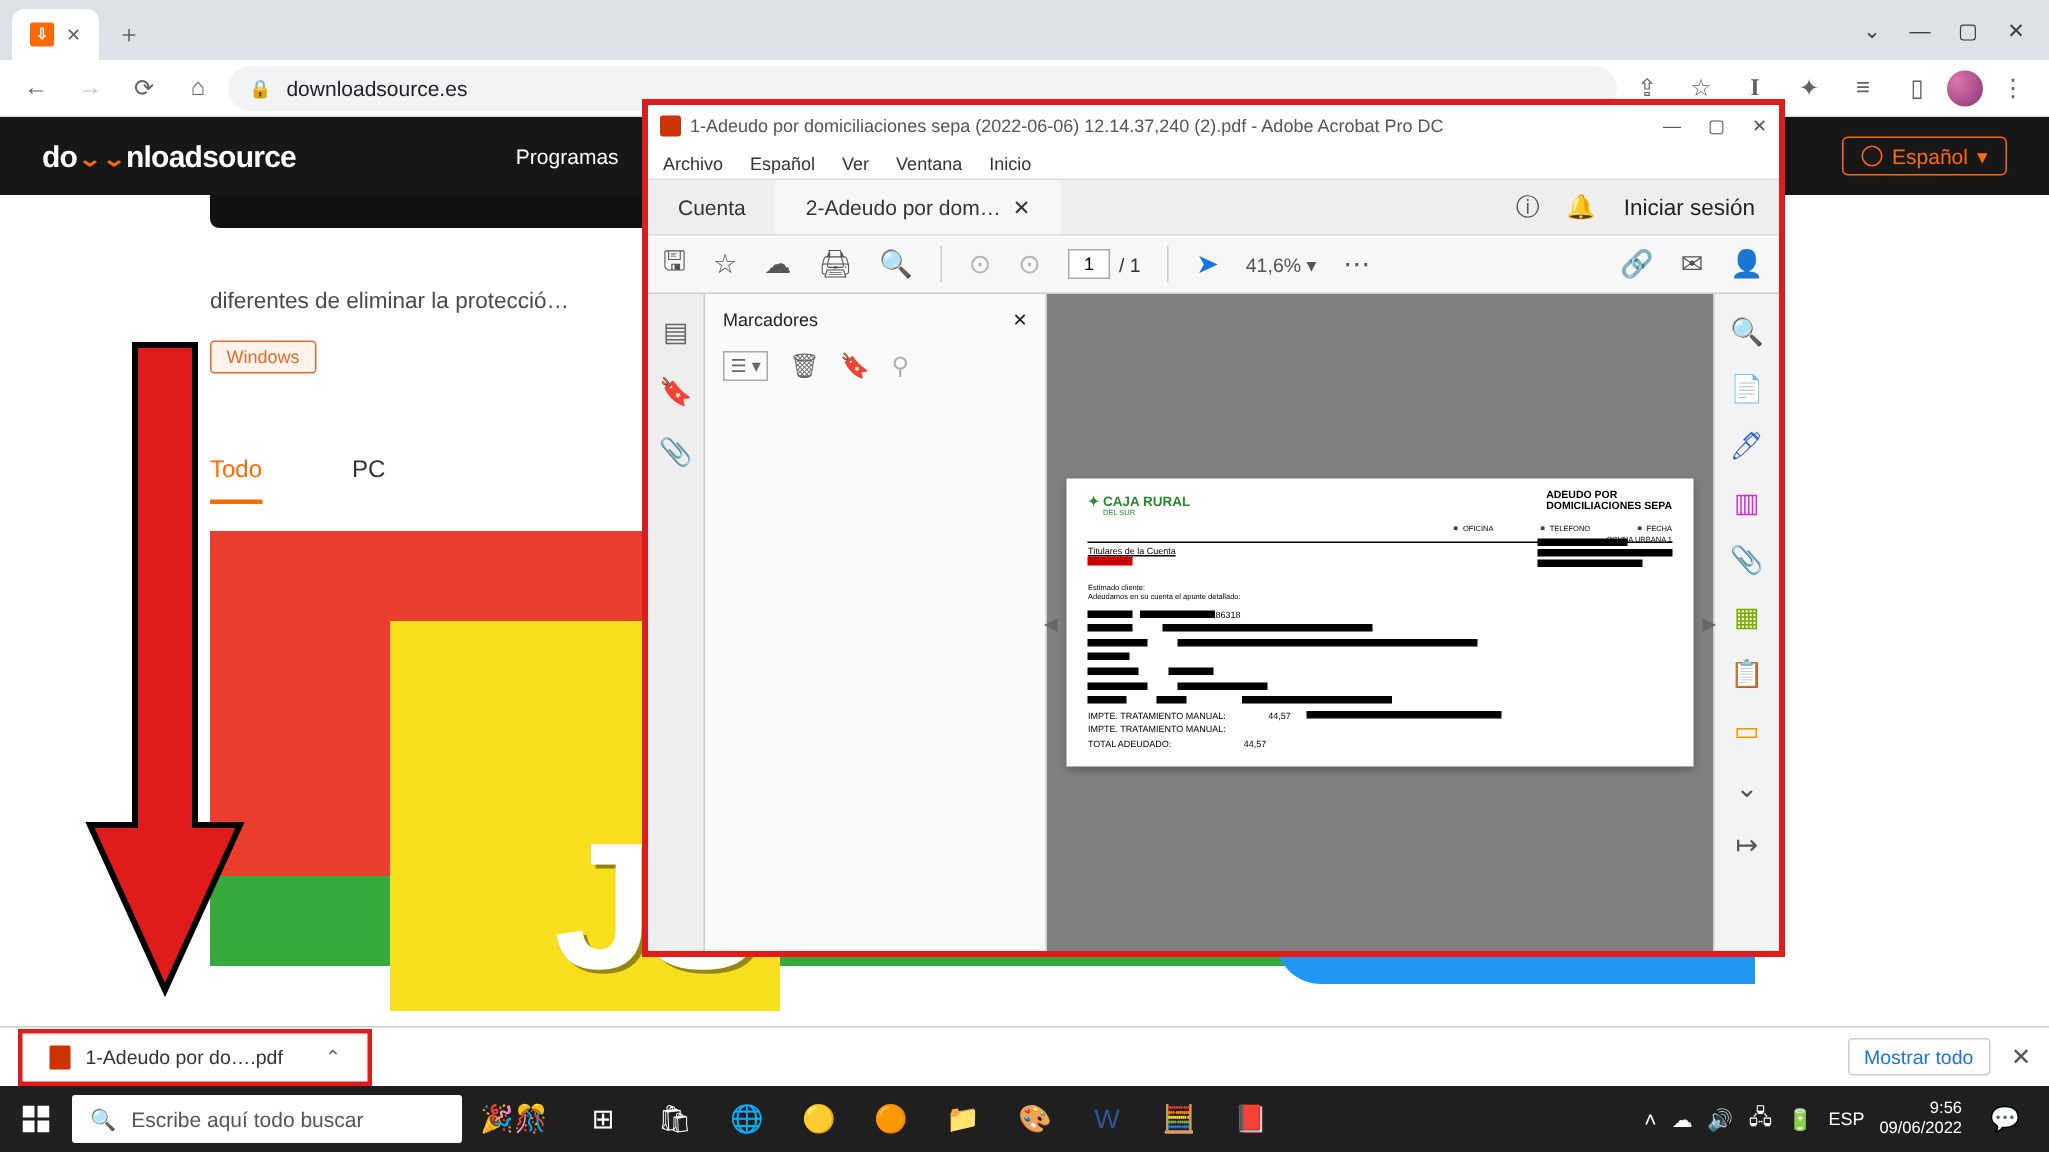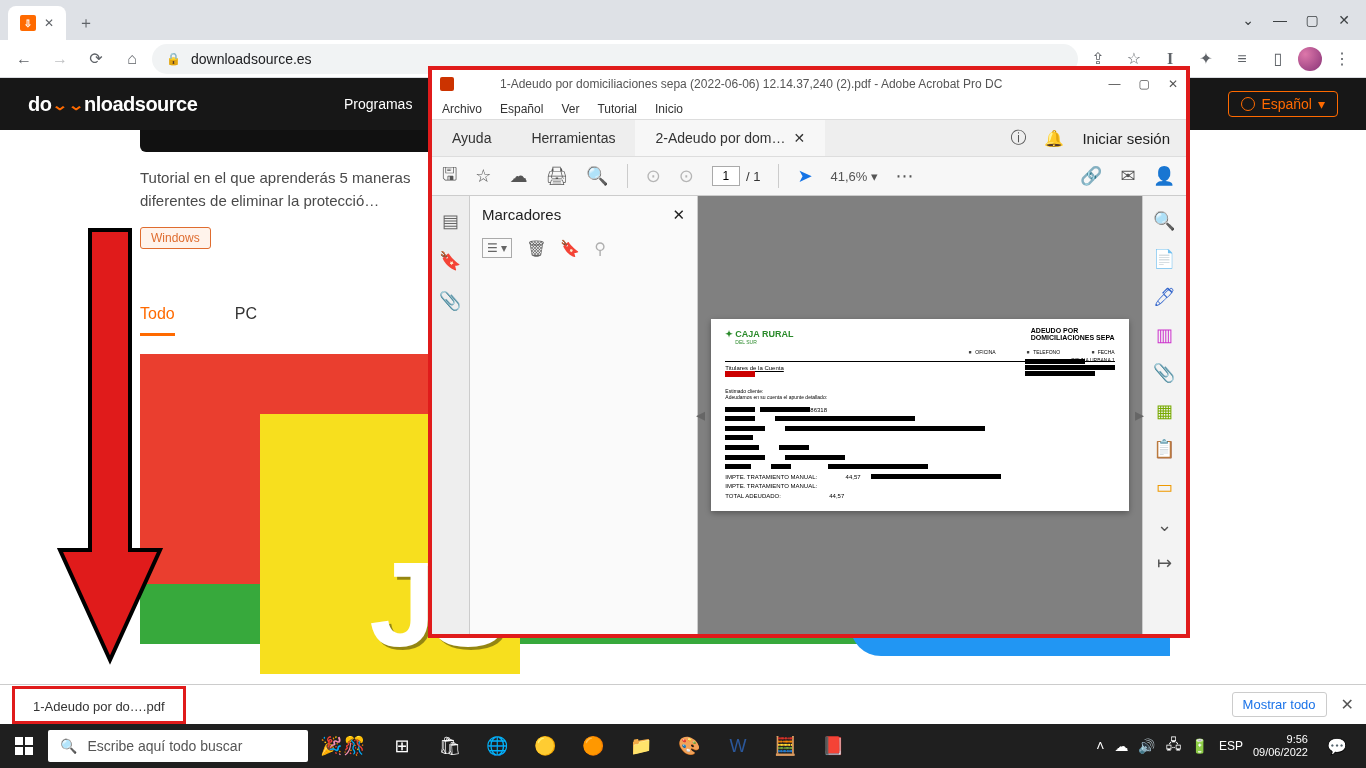--- a/index.html
+++ b/index.html
@@ -43,21 +43,21 @@
 .jsbox { position:absolute; left:120px; top:60px; width:260px; height:260px; background:#f7df1e; display:flex; align-items:flex-end; justify-content:flex-end; padding:10px 20px; }
 .jsbox span { font:700 120px/1 sans-serif; color:#fff; text-shadow:3px 3px 0 #0006; letter-spacing:-8px; }
 .pill-blue { position:absolute; right:-310px; top:240px; width:320px; height:62px; background:#2196f3; border-radius:40px 0 0 40px; }
 .apps-label { position:absolute; left:880px; top:500px; font:700 30px sans-serif; color:#222; }
 
 
 .arrow-annot { position:absolute; left:50px; top:220px; z-index:30; }
 
 
 .acrobat { position:absolute; top:66px; left:428px; width:762px; height:572px; background:#ececec; border:4px solid #e01b1b; z-index:20; display:flex; flex-direction:column; }
-.ac-title { height:28px; background:#fff; display:flex; align-items:center; padding:0 8px; font-size:12px; color:#555;gap:40px; }
+.ac-title { height:28px; background:#fff; display:flex; align-items:center; padding:0 8px; font-size:12px; color:#555; }
 .ac-pdf-ic { width:14px; height:14px; background:#c30; border-radius:2px; margin-right:6px; }
 .ac-winctrl { margin-left:auto; display:flex; gap:18px; color:#555; }
 .ac-winctrl span{ cursor:pointer; }
 .ac-menu { height:22px; background:#fff; display:flex; align-items:center; gap:18px; padding:0 10px; font-size:12px; color:#333; border-bottom:1px solid #ddd; }
 .ac-tabs { height:36px; background:#eee; display:flex; align-items:stretch; }
 .ac-tab { padding:0 20px; display:flex; align-items:center; font-size:14px; color:#333; cursor:pointer; }
 .ac-tab.doc { background:#f7f7f7; gap:8px; }
 .ac-right{ margin-left:auto; display:flex; align-items:center; gap:18px; padding:0 16px; color:#555; }
 .ac-right .bell,.ac-right .help{ font-size:16px; }
 .ac-tool { height:40px; background:#f7f7f7; border-top:1px solid #ddd; border-bottom:1px solid #ccc; display:flex; align-items:center; padding:0 10px; gap:18px; color:#555; font-size:18px; }
@@ -65,38 +65,38 @@
 .pg { font-size:13px; color:#333; display:flex; gap:6px; align-items:center; }
 .pg input{ width:28px; height:20px; text-align:center; border:1px solid #aaa; font-size:12px; }
 .zoom { font-size:13px; }
 .cursor-ic { color:#1473e6; font-size:18px; }
 .ac-tool .spacer { flex:1; }
 
 .ac-body { flex:1; display:flex; min-height:0; }
 .ac-rail { width:38px; background:#eee; border-right:1px solid #ccc; display:flex; flex-direction:column; align-items:center; gap:18px; padding-top:14px; color:#666; font-size:18px; }
 .ac-rail .bm { color:#1473e6; }
 .ac-bm { width:228px; background:#fafafa; border-right:1px solid #ccc; display:flex; flex-direction:column; }
-.bm-head { display:flex; align-items:flex-start; justify-content:space-between; padding:10px 12px; font-size:15px; color:#222; }
+.bm-head { display:flex; align-items:flex-end; justify-content:space-between; padding:10px 12px; font-size:12px; color:#222; }
 .bm-tools{ display:flex; gap:14px; padding:4px 12px 10px; color:#666; font-size:16px; align-items:center;}
 .bm-opts{ border:1px solid #aaa; padding:2px 4px; font-size:12px; display:flex; gap:2px;}
 .ac-view { flex:1; background:#808080; position:relative; display:flex; align-items:center; justify-content:center; }
 .doc-page { width:94%; height:44%; background:#fff; box-shadow:0 2px 6px #0005; padding:10px 14px; font-size:6px; color:#000; position:relative; }
 .doc-logo { color:#2a8a2a; font-weight:700; font-size:9px; }
 .doc-title { position:absolute; right:14px; top:8px; font-size:7px; font-weight:700; line-height:1.1; }
 .doc-line { height:1px; background:#000; margin:16px 0 3px; }
 .doc-red { height:6px; width:30px; background:#c00; display:inline-block; }
 .blk { display:inline-block; height:5px; background:#000; }
 .navch { position:absolute; top:50%; transform:translateY(-50%); color:#666; font-size:18px; }
 .navch.l{ left:-2px; } .navch.r{ right:-2px; }
 .ac-side { width:44px; background:#f3f3f3; border-left:1px solid #ccc; display:flex; flex-direction:column; align-items:center; gap:16px; padding:14px 0; color:#555; font-size:18px; }
 .ac-side .ic{ cursor:pointer; }
 
 
 .dlbar { position:absolute; bottom:44px; left:0; right:0; height:40px; background:#fff; border-top:1px solid #ccc; display:flex; align-items:center; padding:0 12px; z-index:25; }
-.dl-chip { border:3px solid #e01b1b; height:38px; padding:0 18px; display:flex; align-items:center; gap:10px; font-size:13px; color:#333; cursor:pointer;flex-direction:column; }
+.dl-chip { border:3px solid #e01b1b; height:38px; padding:0 18px; display:flex; align-items:center; gap:10px; font-size:13px; color:#333; cursor:pointer; }
 .dl-chip .pdf-ic{ width:14px; height:16px; background:#c30; border-radius:1px; }
 .dl-right { margin-left:auto; display:flex; align-items:center; gap:14px; }
 .showall { border:1px solid #ccc; padding:4px 10px; border-radius:3px; color:#1a73e8; font-size:13px; cursor:pointer; }
 
 
 .taskbar { position:absolute; bottom:0; left:0; right:0; height:44px; background:#1f1f1f; color:#fff; display:flex; align-items:center; z-index:40; }
 .start { width:48px; height:100%; display:flex; align-items:center; justify-content:center; cursor:pointer; }
 .start svg{ fill:#fff; }
 .search { height:32px; width:260px; background:#fff; color:#555; display:flex; align-items:center; gap:10px; padding:0 12px; font-size:14px; border-radius:2px; }
 .emoji-cluster{ width:70px; display:flex; align-items:center; justify-content:center; font-size:18px; }
@@ -157,21 +157,21 @@
         <span class="globe"></span>
         <span>Español</span>
         <span>▾</span>
       </div>
     </div>
   </div>
 
   <div class="content">
     <div class="hero-dark"></div>
     <p class="body-text">
-      <span>Tutorial en el que aprenderás 5 maneras</span><br>
+      <br>
       <span>diferentes de eliminar la protecció…</span>
     </p>
     <span class="tag">Windows</span>
 
     <div class="tabs">
       <div class="tb active">Todo</div>
       <div class="tb">PC</div>
     </div>
 
     <div class="colorblock">
@@ -196,26 +196,25 @@
     <div class="ac-winctrl">
       <span>—</span>
       <span>▢</span>
       <span>✕</span>
     </div>
   </div>
   <div class="ac-menu">
     <span>Archivo</span>
     <span>Español</span>
     <span>Ver</span>
-    <span>Tutorial</span>
+    <span>Ventana</span>
     <span>Inicio</span>
   </div>
   <div class="ac-tabs">
-    <div class="ac-tab">Ayuda</div>
-    <div class="ac-tab">Herramientas</div>
+    <div class="ac-tab">Cuenta</div>
     <div class="ac-tab doc">
       <span>2-Adeudo por dom…</span>
       <span>✕</span>
     </div>
     <div class="ac-right">
       <span class="help">ⓘ</span>
       <span class="bell">🔔</span>
       <span style="font-size:15px;color:#222">Iniciar sesión</span>
     </div>
   </div>

